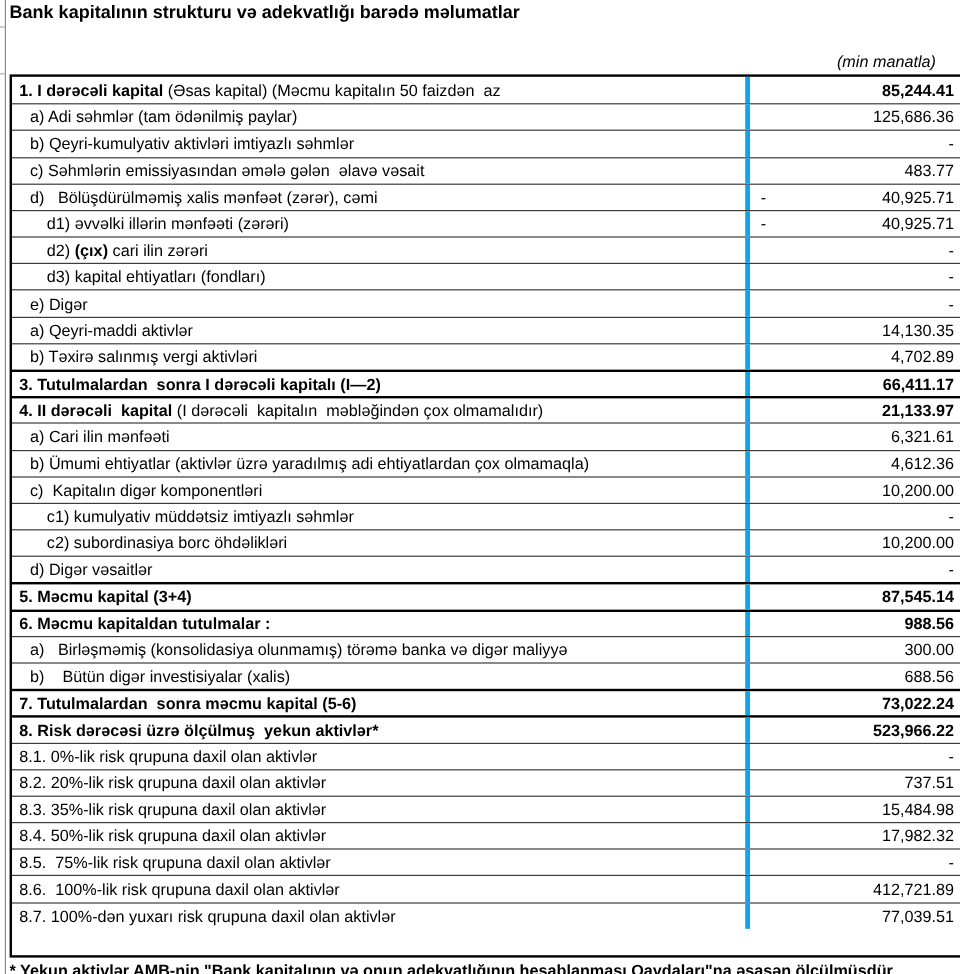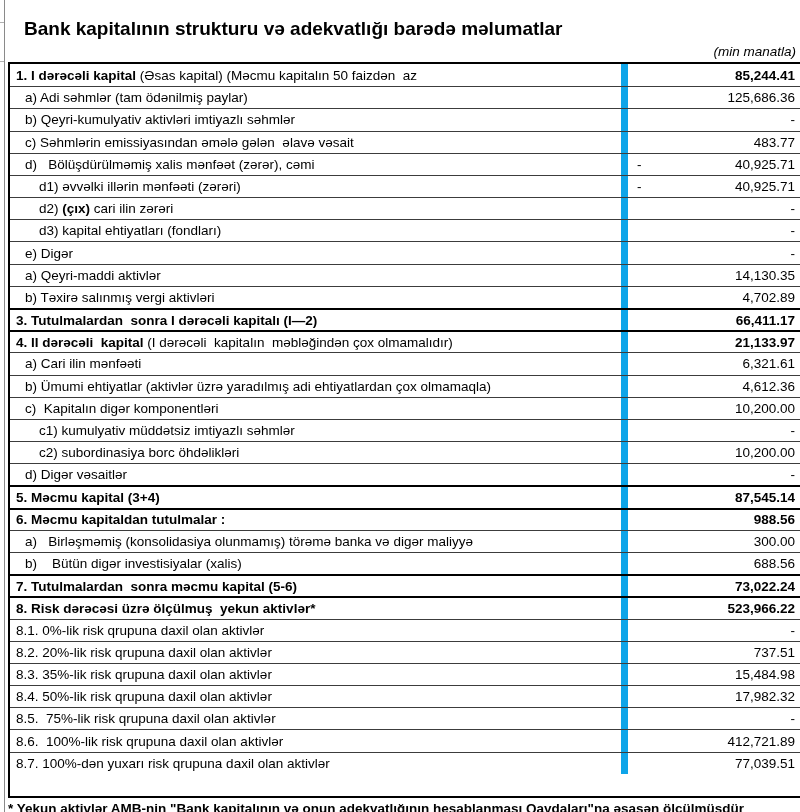--- a/index.html
+++ b/index.html
@@ -6,45 +6,45 @@
   body{
     width:800px;height:812px;overflow:hidden;position:relative;
     background:#ffffff;color:#000;
     font-family:"Liberation Sans", sans-serif;
   }
   .gutter-vline{position:absolute;left:4px;top:0;bottom:0;width:1px;background:#8a8a8a;}
   .gutter-dash{position:absolute;left:0;width:4px;height:1px;background:#b0b0b0;}
   .gutter-dash.d1{top:22px;}
   .gutter-dash.d2{top:61px;}
   .title{
-    position:absolute;left:8px;top:2px;margin:16px;
-    font-size:19px;font-weight:bold;letter-spacing:0px;white-space:pre;
+    position:absolute;left:8px;top:2px;margin:0;
+    font-size:15px;font-weight:bold;letter-spacing:0px;white-space:pre;
   }
   .unit-note{
-    position:absolute;right:4px;top:44px;
+    position:absolute;right:20px;top:44px;
     font-size:13.5px;font-style:italic;
   }
   .capital-table{
     position:absolute;left:8px;top:62px;width:794px;height:736px;
     box-sizing:border-box;border:2px solid #000;
     display:grid;grid-template-rows:repeat(33,1fr);
     background:#fff;
   }
   .row{display:flex;border-top:1px solid #3c3c3c;min-height:0;}
   .row.thick{border-top:2px solid #000;}
   .row:first-child{border-top:none !important;}
   .cell-label{
     flex:1;display:flex;align-items:center;
     font-size:13.5px;white-space:pre;overflow:hidden;
     padding-left:6px;
   }
   .row.ind1 .cell-label{padding-left:15px;text-align:center;}
   .row.ind2 .cell-label{padding-left:29px;}
   .cell-value{
-    width:179px;box-sizing:border-box;border-left:7px solid #0ea5e9;
+    width:179px;box-sizing:border-box;border-left:4px solid #0ea5e9;
     display:flex;align-items:center;justify-content:flex-end;
     padding-right:5px;font-size:13.5px;position:relative;white-space:pre;
   }
   .bold{font-weight:bold;}
   .minus{position:absolute;left:9px;}
   .footnote{
     position:absolute;left:8px;top:801px;width:790px;
     font-size:13.5px;font-weight:bold;white-space:pre;overflow:hidden;
   }
 </style>

